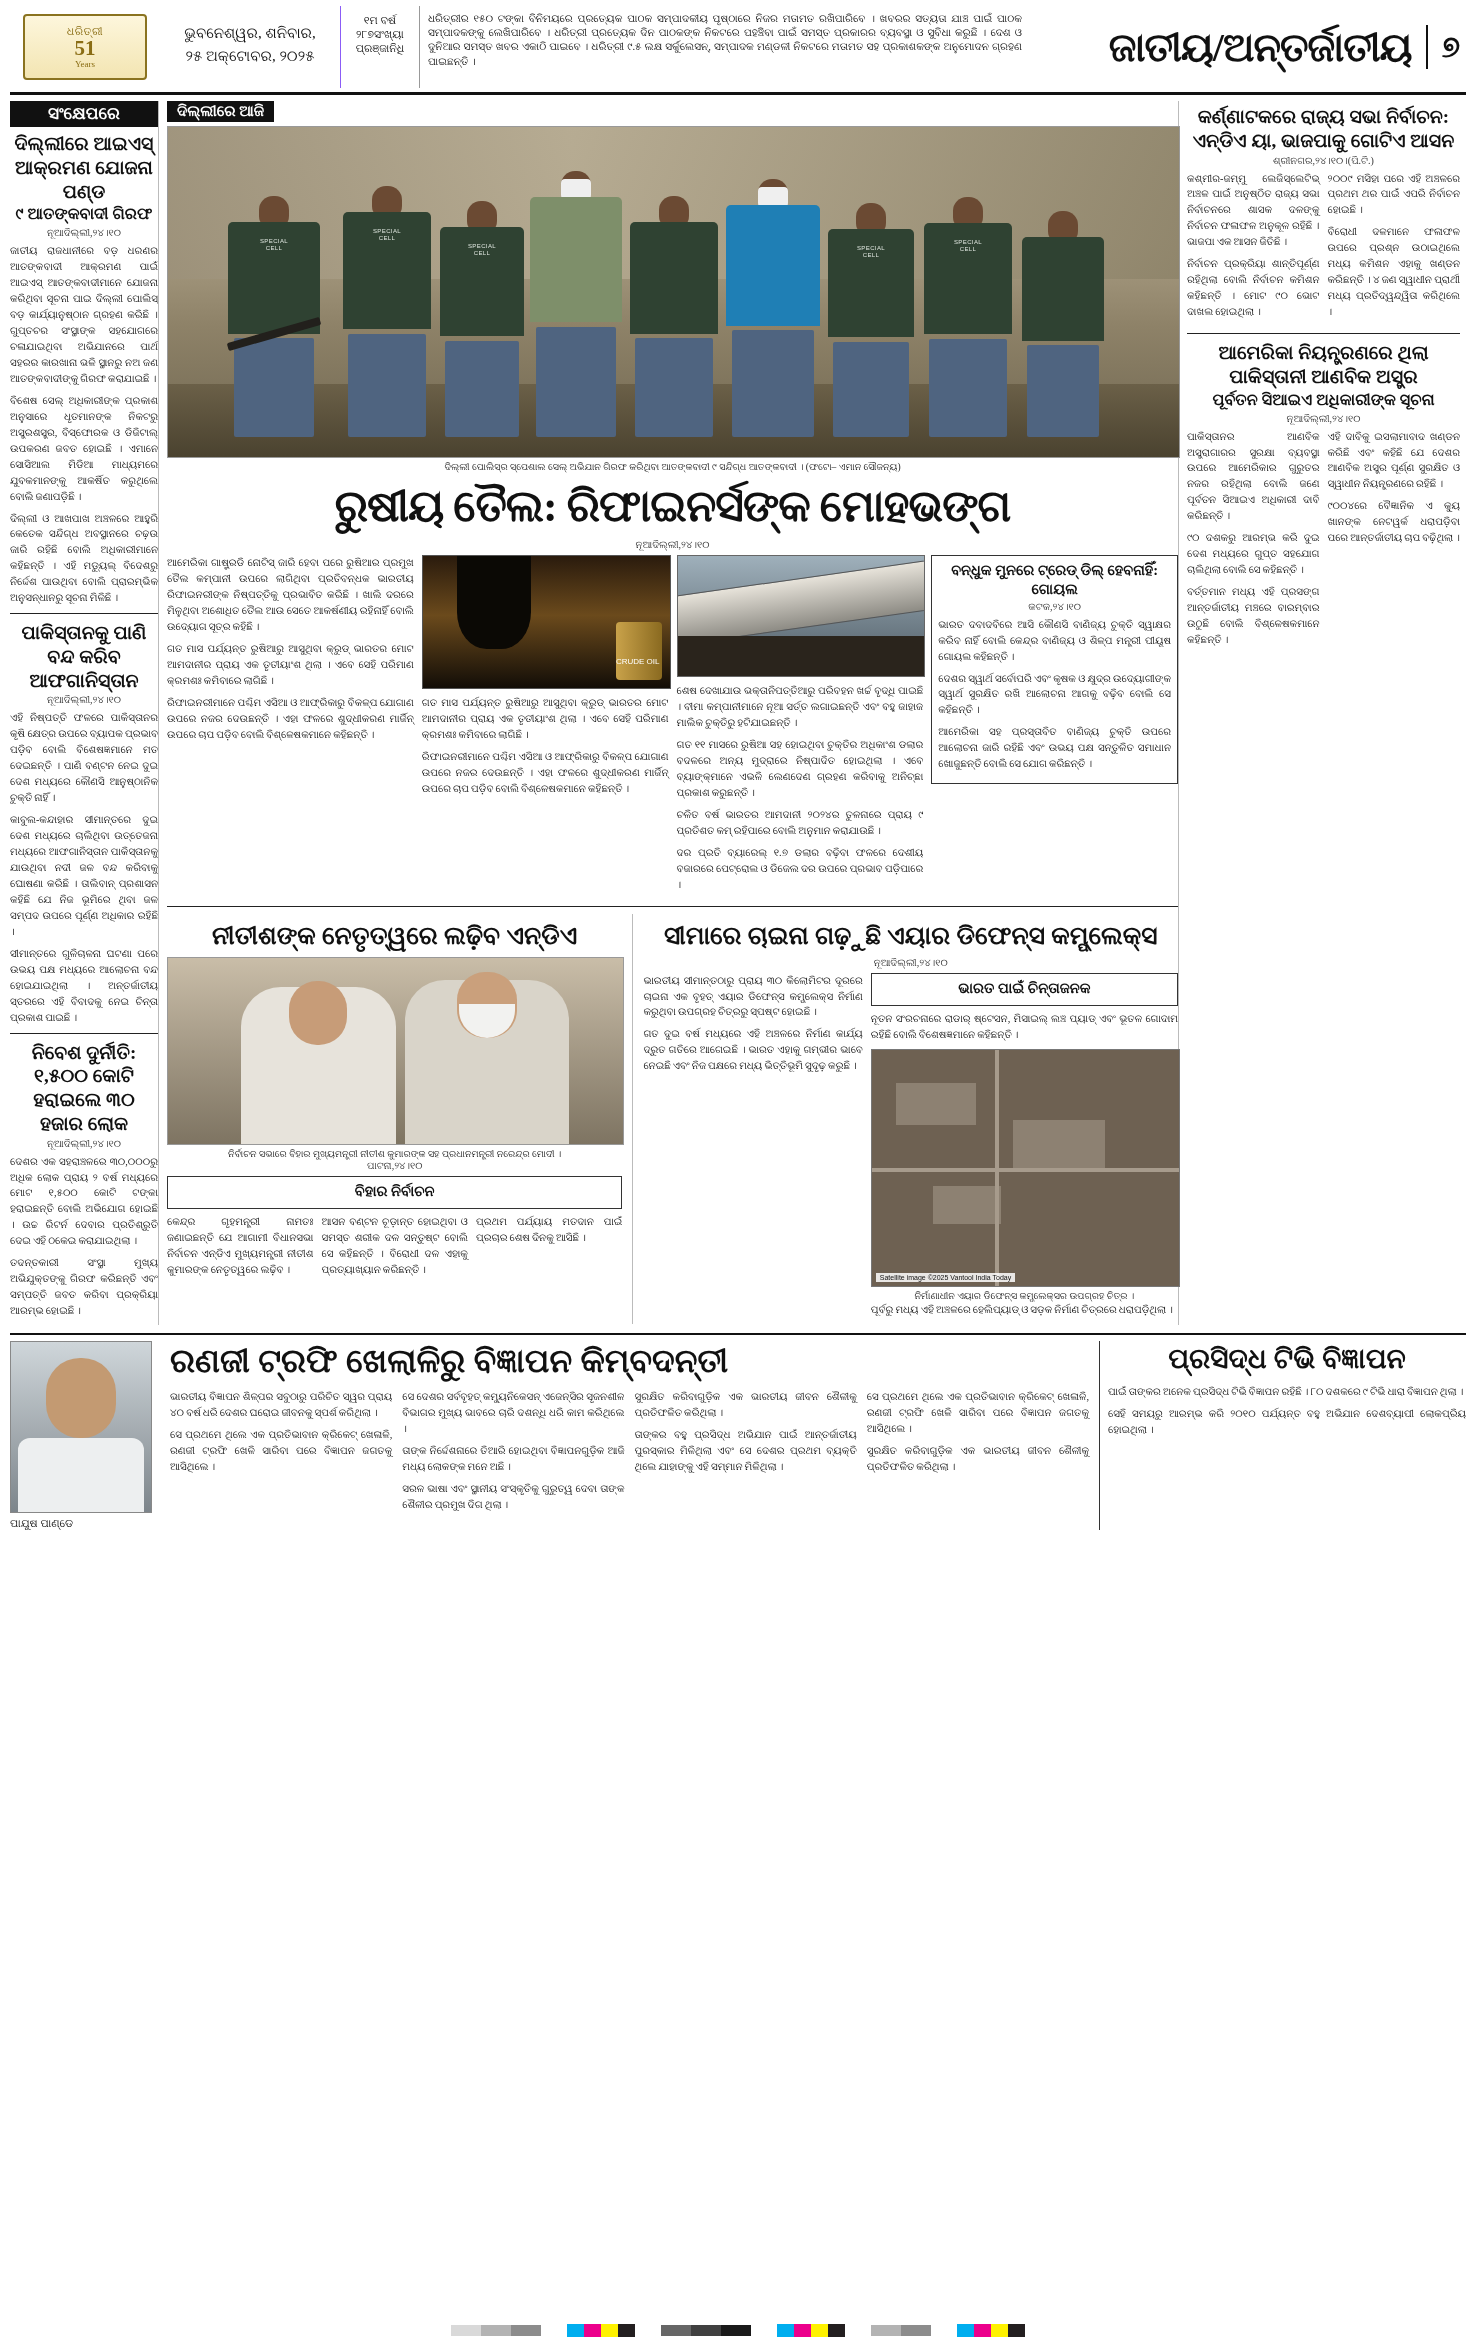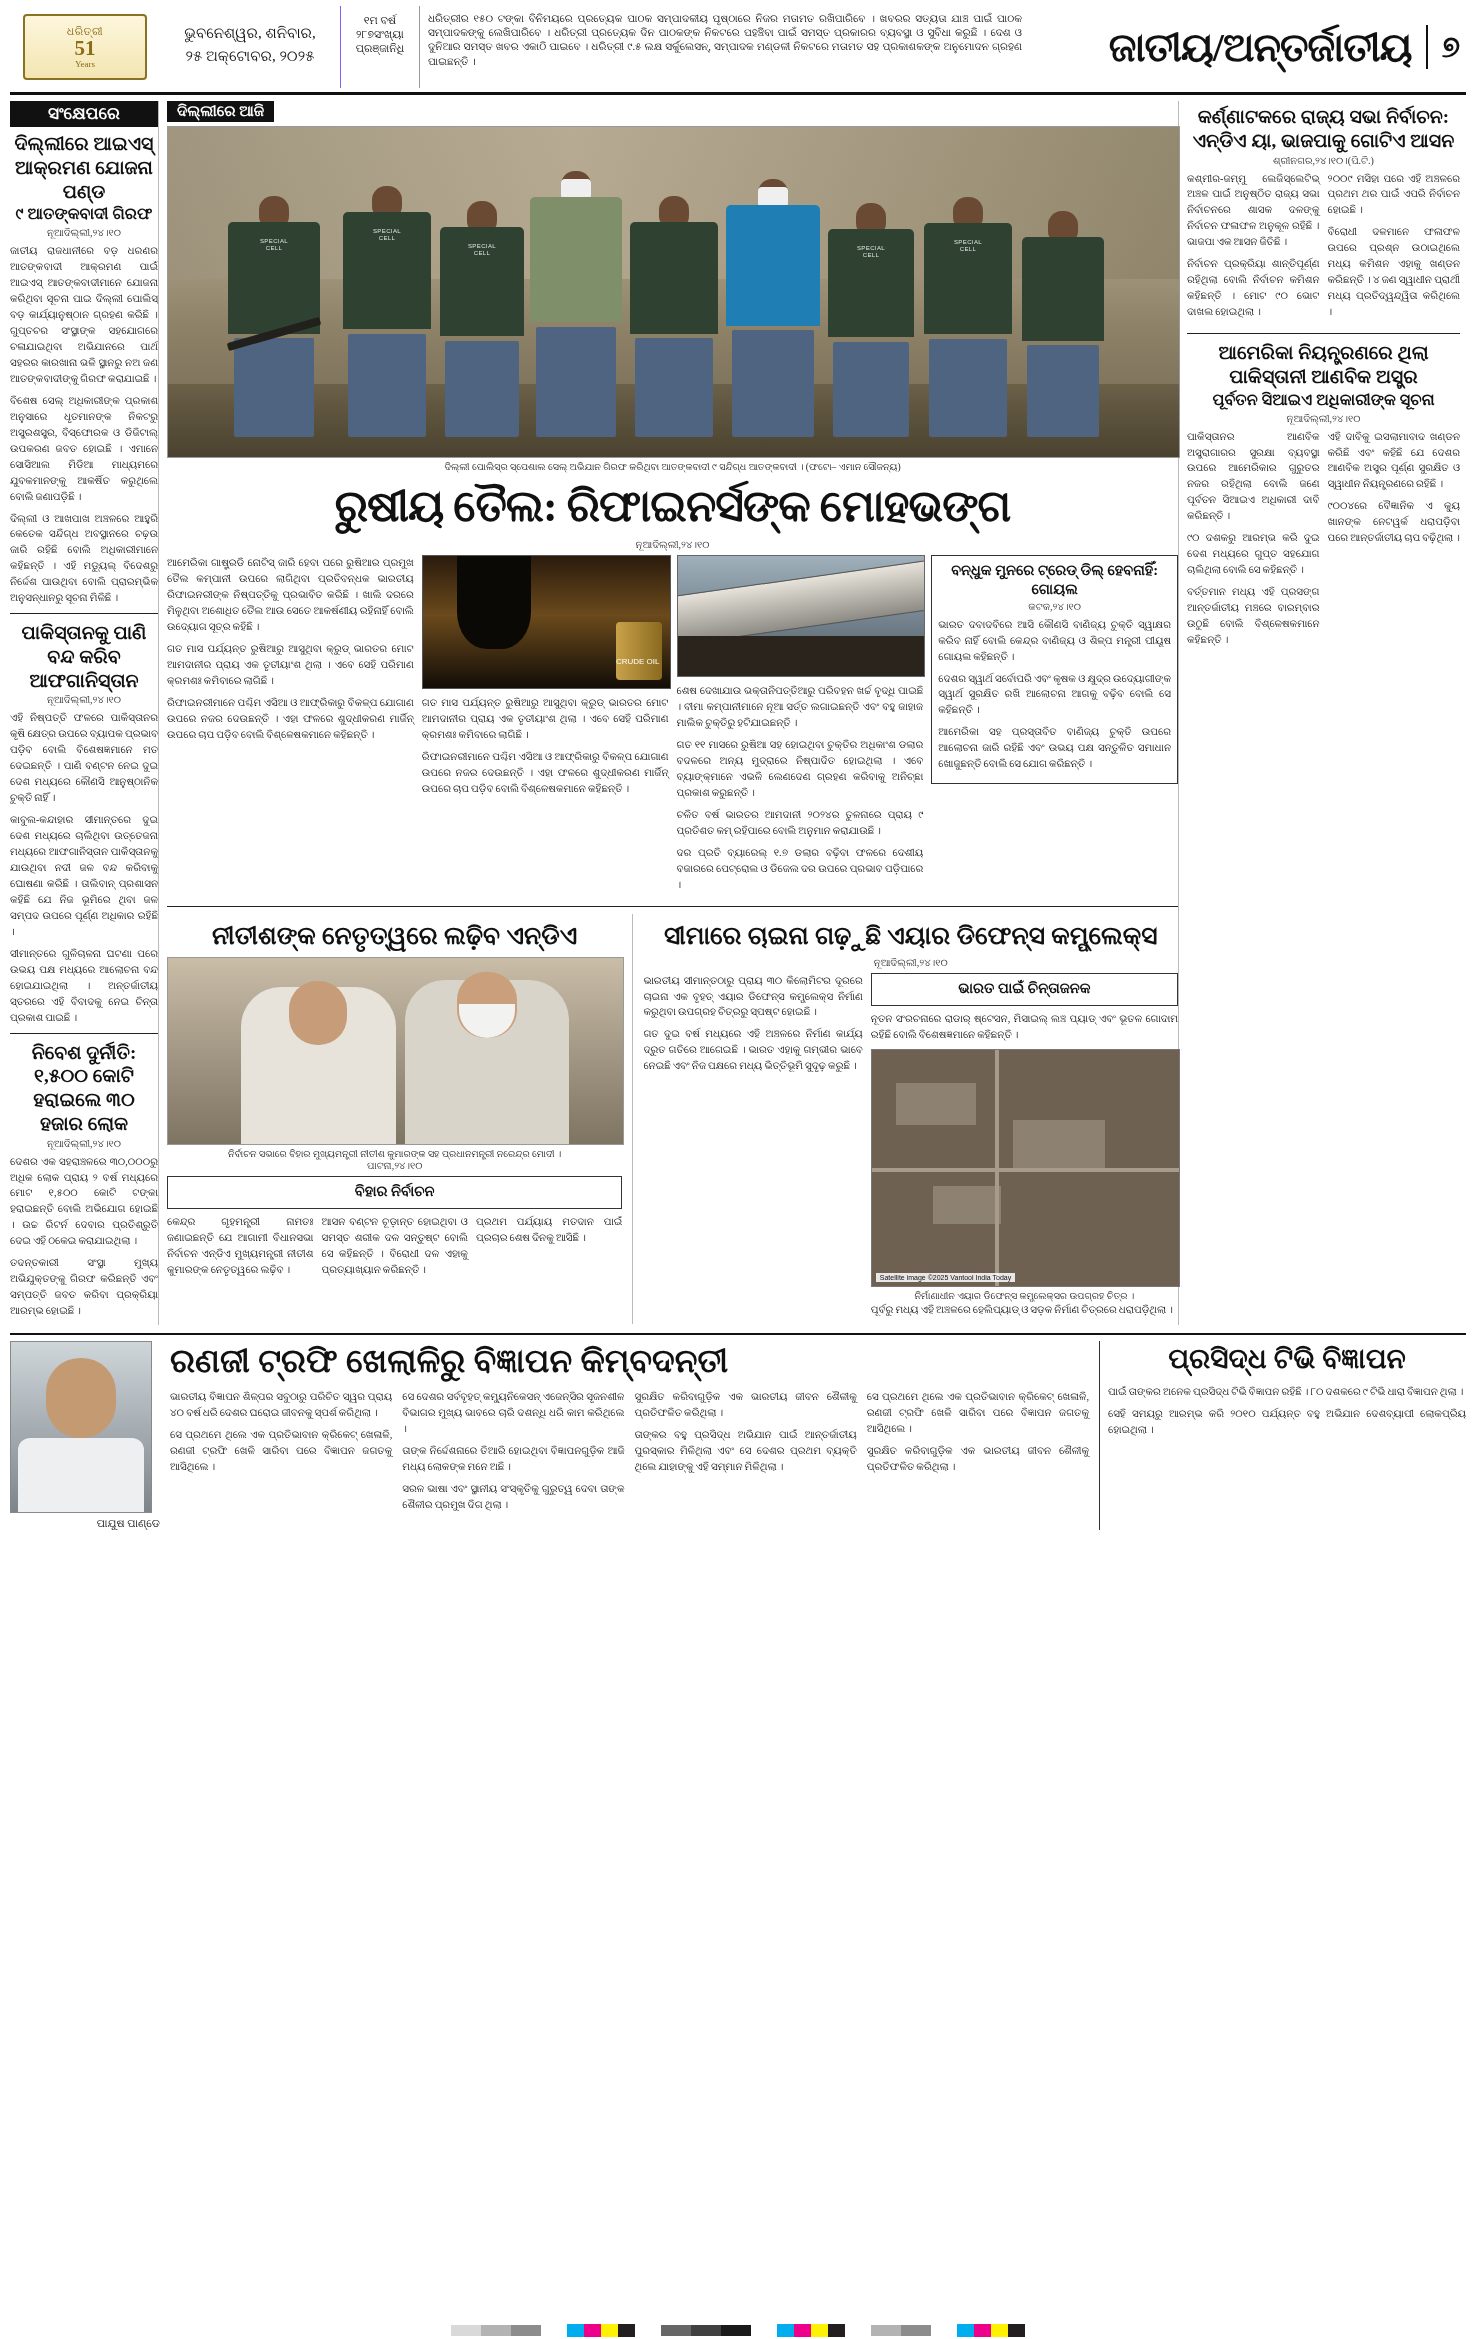--- a/index.html
+++ b/index.html
@@ -86,21 +86,21 @@
   .satimg .sc{position:absolute;left:4px;bottom:4px;background:rgba(255,255,255,.85);font-size:7px;padding:1px 4px;font-family:"Liberation Sans",sans-serif;}
 
   
   .bottom{margin-top:8px;border-top:2px solid #111;padding-top:6px;display:flex;gap:10px;}
   .b-left{width:1085px;}
   .b-right{width:360px;border-left:1px solid #333;padding-left:8px;}
   .pundit{width:150px;}
   .pundit .ph{width:140px;height:170px;background:linear-gradient(180deg,#cfd6da,#7d858b);position:relative;border:1px solid #888;overflow:hidden;}
   .pundit .ph .hd{position:absolute;left:50%;transform:translateX(-50%);top:16px;width:70px;height:80px;border-radius:34px;background:#c39a72;}
   .pundit .ph .shirt{position:absolute;left:50%;transform:translateX(-50%);bottom:0;width:126px;height:74px;background:#edeff0;border-radius:12px 12px 0 0;}
-  .pundit .nm{font-size:11px;text-align:right;line-height:1.3;margin-top:3px;}
+  .pundit .nm{font-size:11px;text-align:left;line-height:1.3;margin-top:3px;}
 
   .bbanner{font-size:33px;font-weight:bold;text-align:left;margin:2px 0 8px;}
   .bbanner-r{font-size:28px;font-weight:bold;text-align:center;margin:2px 0 8px;}
 
   
   .colorbar{position:absolute;left:0;bottom:0;width:1476px;height:18px;display:flex;align-items:center;justify-content:center;gap:26px;}
   .swatches{display:flex;}
   .swatches i{display:block;width:17px;height:13px;}
   .greys i{width:30px;height:11px;}
 </style>

